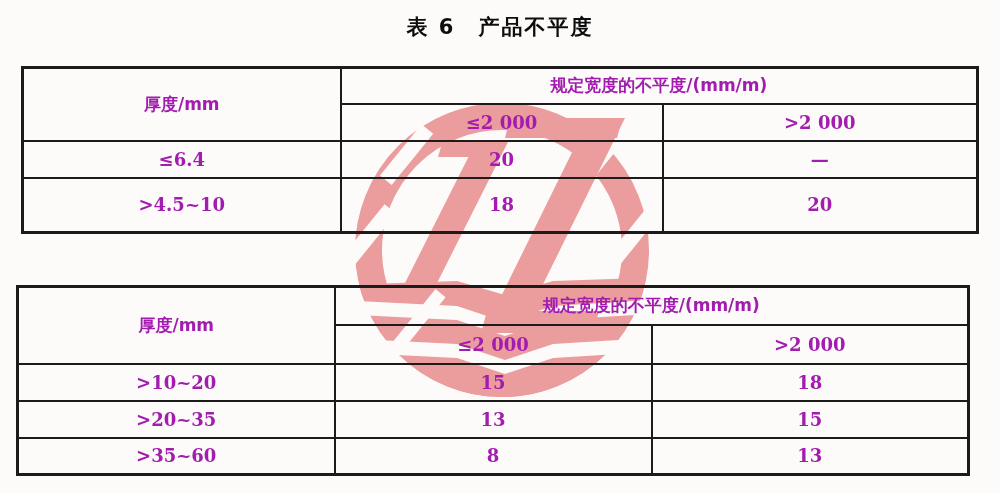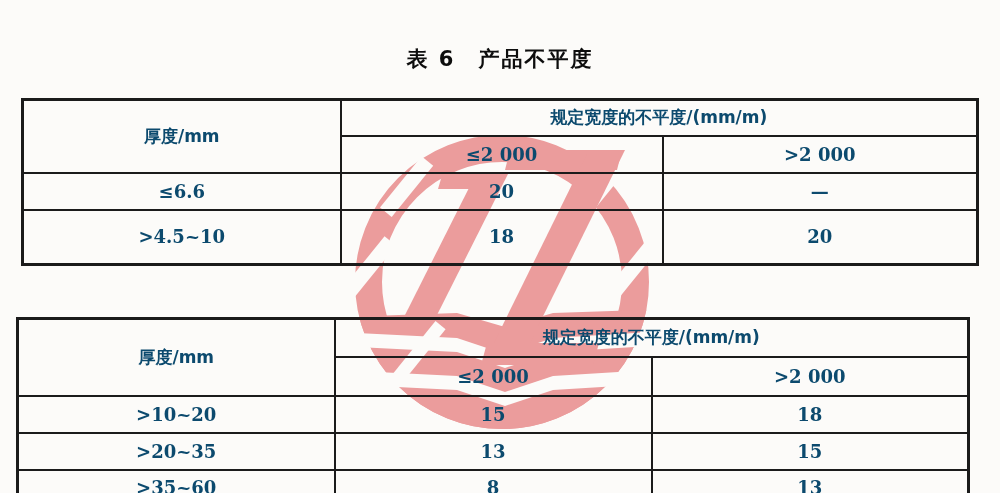--- a/index.html
+++ b/index.html
@@ -3,21 +3,21 @@
 <meta charset="utf-8">
 <style>
   html,body{margin:0;padding:0;}
   body{
     width:1000px;height:493px;
     background:#fcfbf9;
     font-family:"DejaVu Sans","Liberation Sans",sans-serif;
     position:relative;overflow:hidden;
     color:#111;
   }
-  .page{position:absolute;inset:0;margin-top:32px;}
+  .page{position:absolute;inset:0;}
 
   
   .watermark{
     position:absolute;left:337px;top:95px;width:330px;height:310px;
     z-index:0;pointer-events:none;
   }
 
   .doc-title{
     position:absolute;left:0;width:1000px;
     text-align:center;font-weight:bold;color:#0d0d0d;
@@ -30,21 +30,21 @@
   table.std{
     position:absolute;z-index:1;
     border-collapse:collapse;table-layout:fixed;
     background:transparent;
     border:3px solid #1b1b1b;
   }
   table.std td{
     border:2px solid #1b1b1b;
     text-align:center;vertical-align:middle;
     padding:0;
-    font-weight:bold;font-size:18px;color:#0c4a6e;
+    font-weight:bold;font-size:18px;color:#a21caf;
     font-family:"DejaVu Serif","Liberation Serif",serif;
     background:transparent;
   }
   table.std td.hz{
     font-family:"DejaVu Sans","Liberation Sans",sans-serif;
     font-size:17px;
   }
   table.t1{left:21px;top:66px;width:958px;}
   table.t2{left:16px;top:285px;width:954px;}
   table.t1 tr.hr1{height:36px;} table.t1 tr.hr2{height:37px;}
@@ -103,21 +103,21 @@
     <tbody>
         <tr class="hr1">
       <td class="hz" rowspan="2">厚度/mm</td>
       <td class="hz" colspan="2">规定宽度的不平度/(mm/m)</td>
     </tr>
     <tr class="hr2">
       <td>≤2 000</td>
       <td>&gt;2 000</td>
     </tr>
     <tr class="dr1">
-      <td>≤6.6</td>
+      <td>≤6.4</td>
       <td>20</td>
       <td>—</td>
     </tr>
     <tr class="dr2">
       <td>&gt;4.5~10</td>
       <td>18</td>
       <td>20</td>
     </tr>
   </tbody>
     </table>

